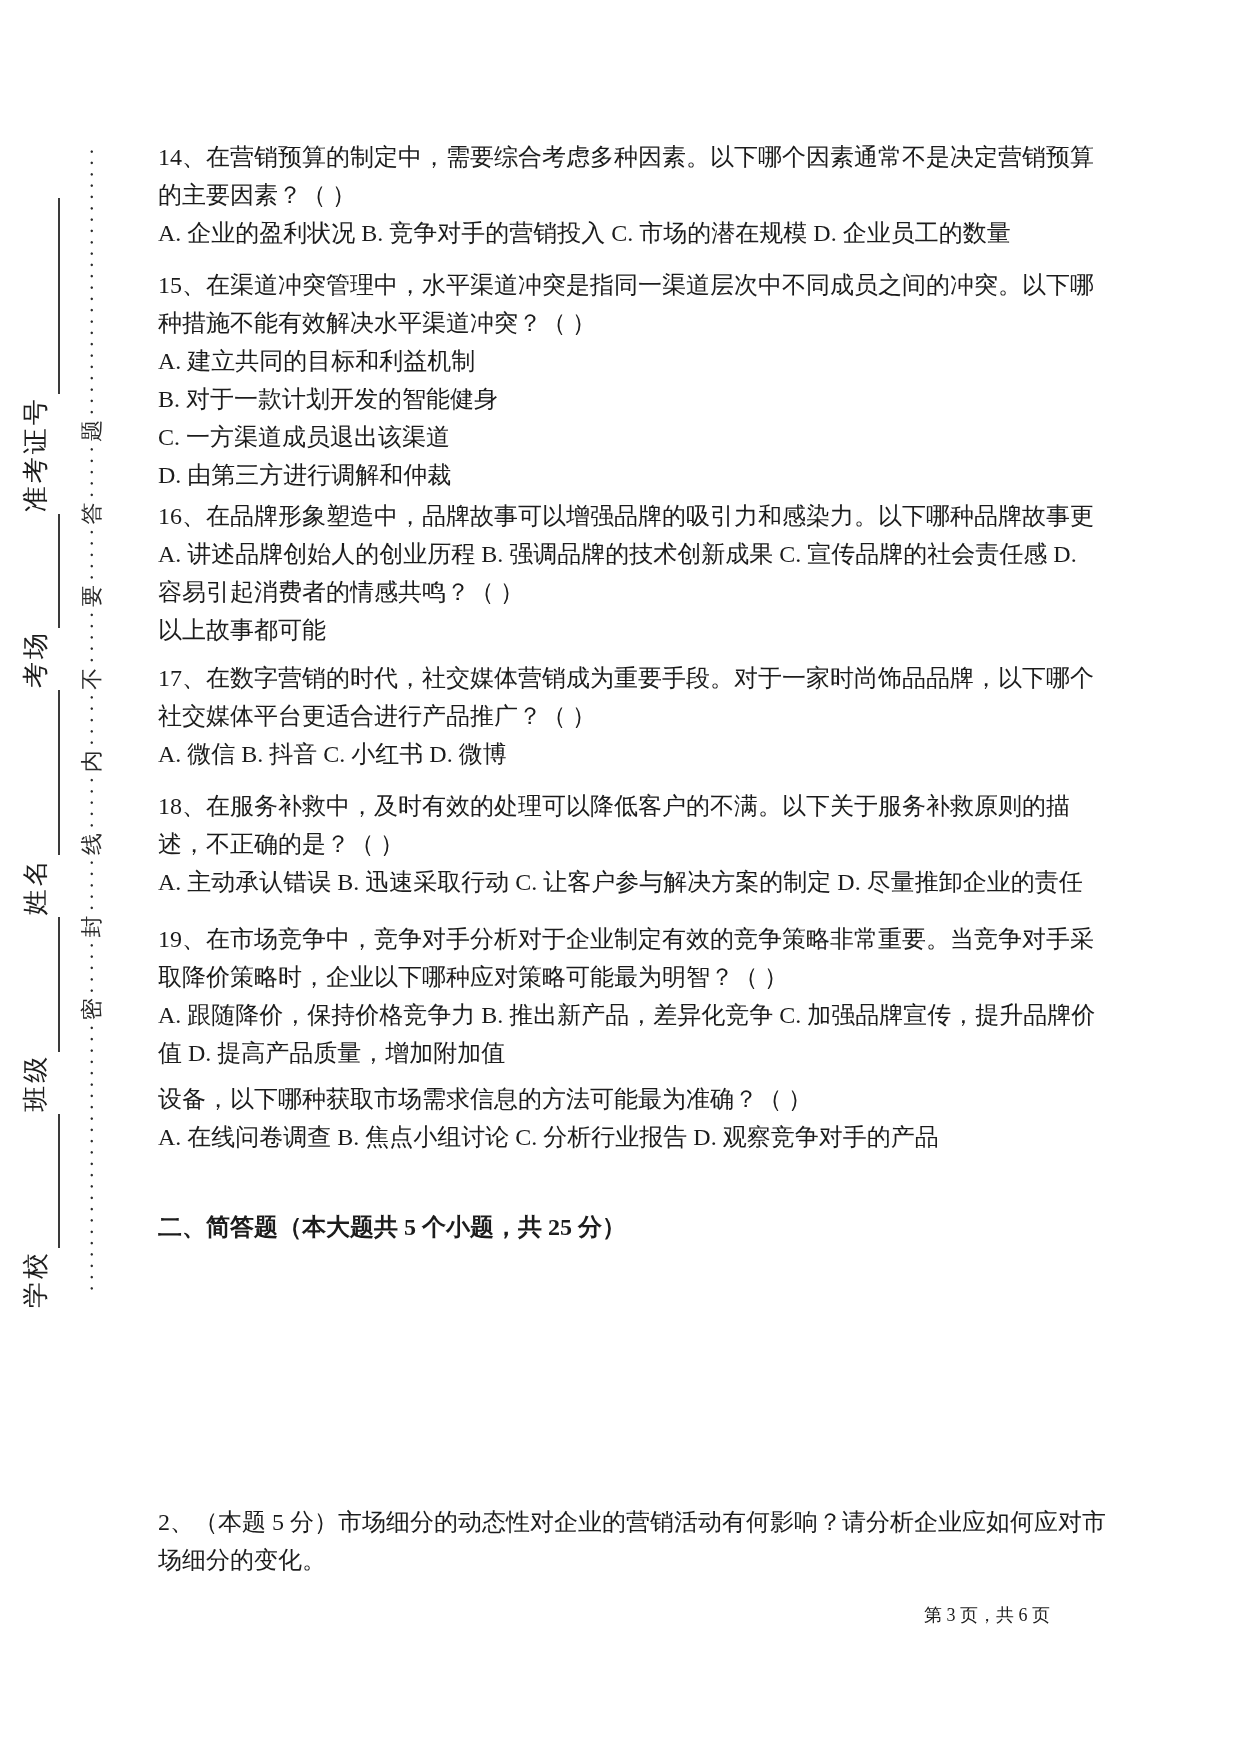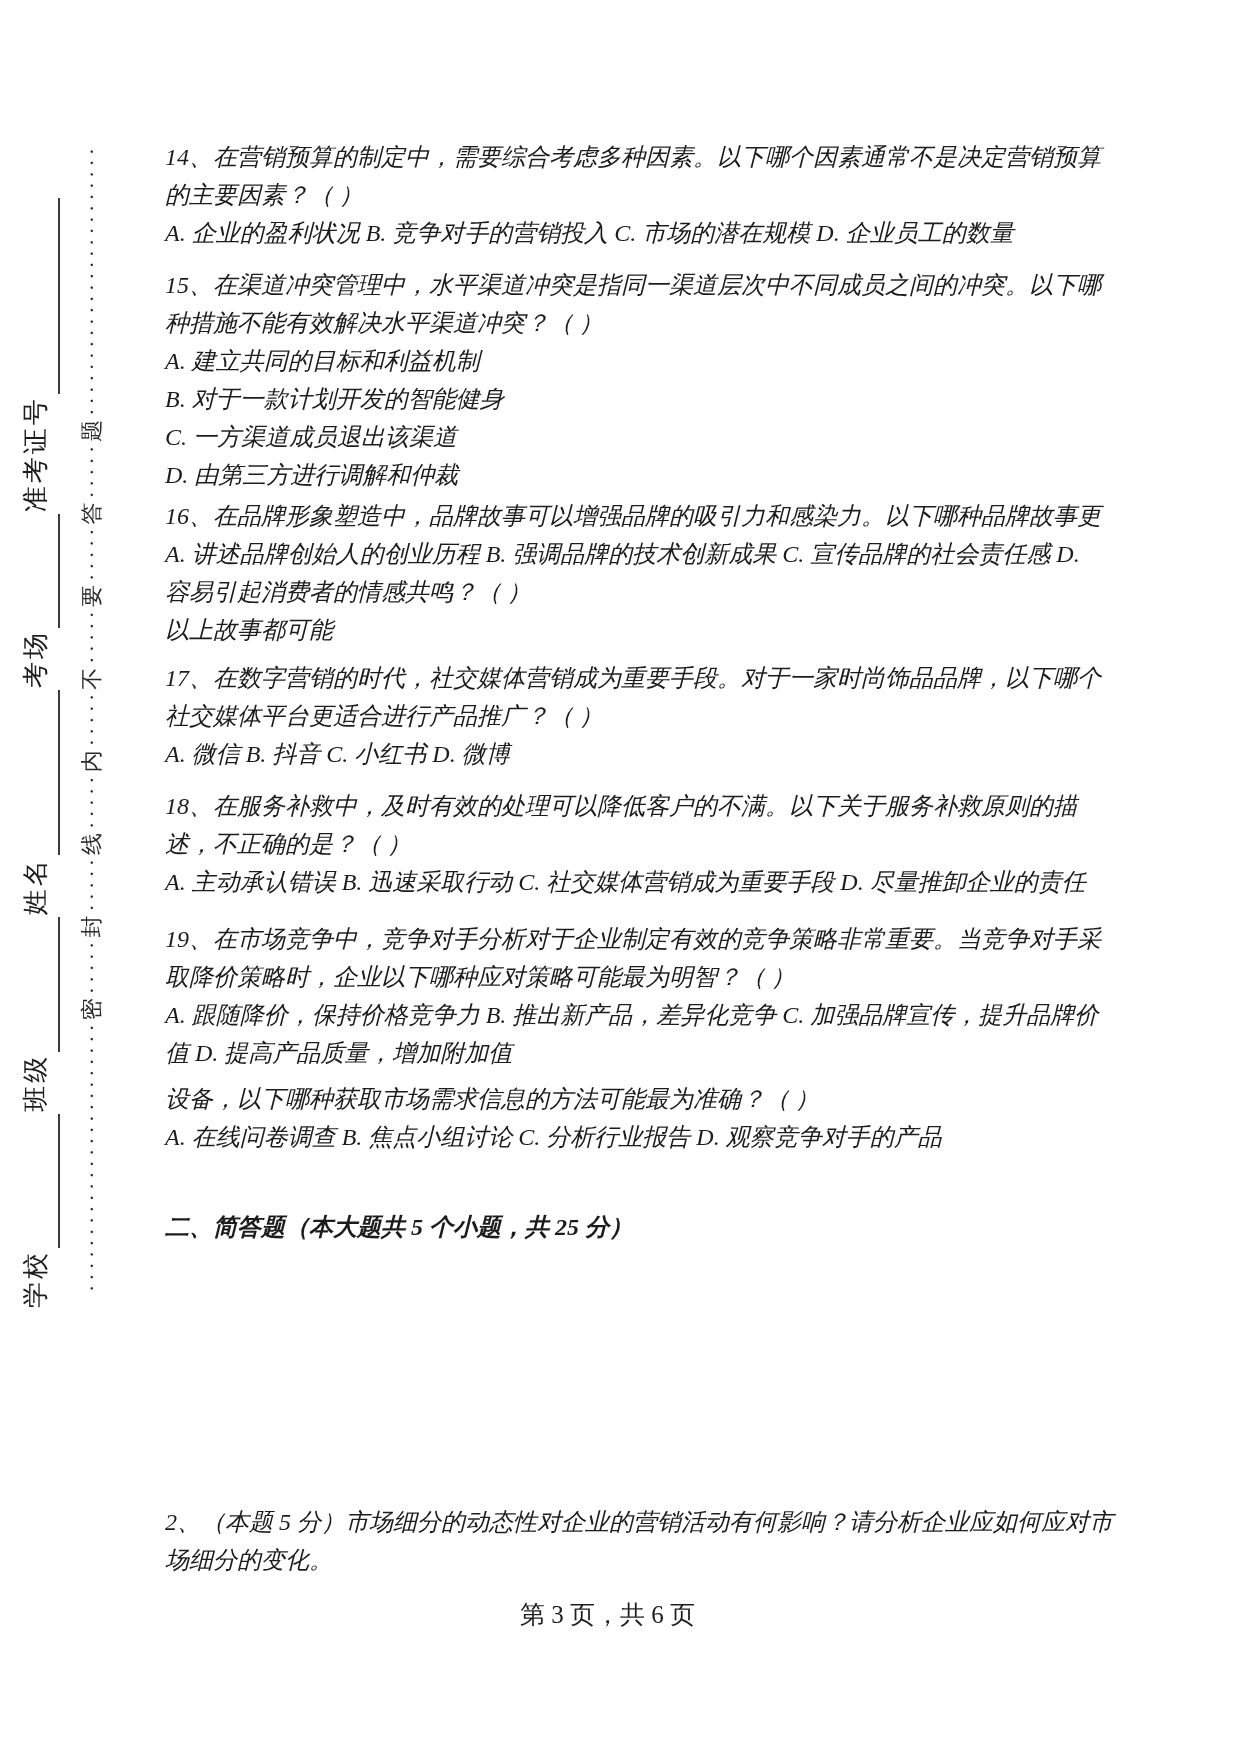--- a/index.html
+++ b/index.html
@@ -9,44 +9,43 @@
     height: 1753px;
     margin: 0 auto;
     background: #ffffff;
     font-family: "Liberation Serif", "DejaVu Serif", serif;
     color: #1c1c1c;
     overflow: hidden;
   }
   
   .block {
     position: absolute;
-    left: 165px;
+    left: 158px;
     width: 885px;
-    font-style: italic;
   }
   .block p {
     margin: 0;
     font-size: 24px;
     line-height: 38px;
     white-space: nowrap;
   }
   .section-heading {
     font-size: 27px;
     font-weight: bold;
     line-height: 42px;
     margin: 0;
     white-space: nowrap;
   }
   .footer {
     position: absolute;
     left: 165px;
     width: 885px;
     top: 1598px;
-    text-align: center;
-    font-size: 25px;
+    text-align: right;
+    font-size: 18px;
     line-height: 34px;
   }
   
   .v-strip {
     position: absolute;
     overflow: visible;
   }
   .v-inner {
     transform-origin: 0 0;
     display: flex;
@@ -137,21 +136,21 @@
 
   <div class="block" style="top:659px">
     <p>17、在数字营销的时代，社交媒体营销成为重要手段。对于一家时尚饰品品牌，以下哪个</p>
     <p>社交媒体平台更适合进行产品推广？（ ）</p>
     <p>A. 微信 B. 抖音 C. 小红书 D. 微博</p>
   </div>
 
   <div class="block" style="top:787px">
     <p>18、在服务补救中，及时有效的处理可以降低客户的不满。以下关于服务补救原则的描</p>
     <p>述，不正确的是？（ ）</p>
-    <p>A. 主动承认错误 B. 迅速采取行动 C. 社交媒体营销成为重要手段 D. 尽量推卸企业的责任</p>
+    <p>A. 主动承认错误 B. 迅速采取行动 C. 让客户参与解决方案的制定 D. 尽量推卸企业的责任</p>
   </div>
 
   <div class="block" style="top:920px">
     <p>19、在市场竞争中，竞争对手分析对于企业制定有效的竞争策略非常重要。当竞争对手采</p>
     <p>取降价策略时，企业以下哪种应对策略可能最为明智？（ ）</p>
     <p>A. 跟随降价，保持价格竞争力 B. 推出新产品，差异化竞争 C. 加强品牌宣传，提升品牌价</p>
     <p>值 D. 提高产品质量，增加附加值</p>
   </div>
 
   <div class="block" style="top:1080px">

